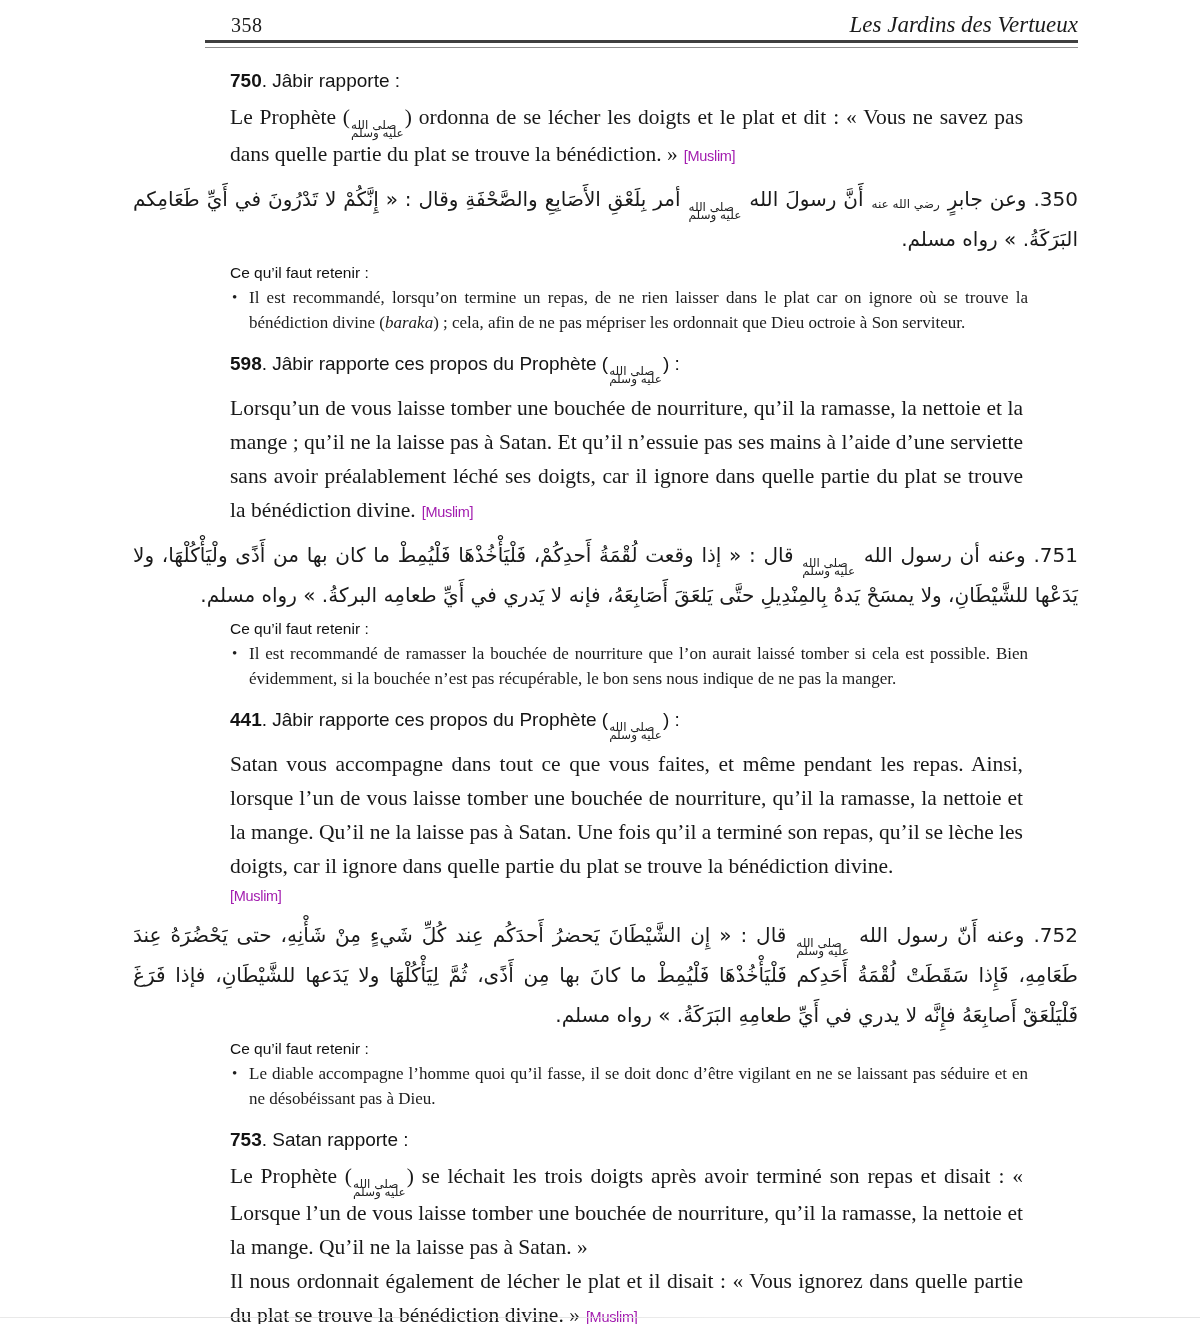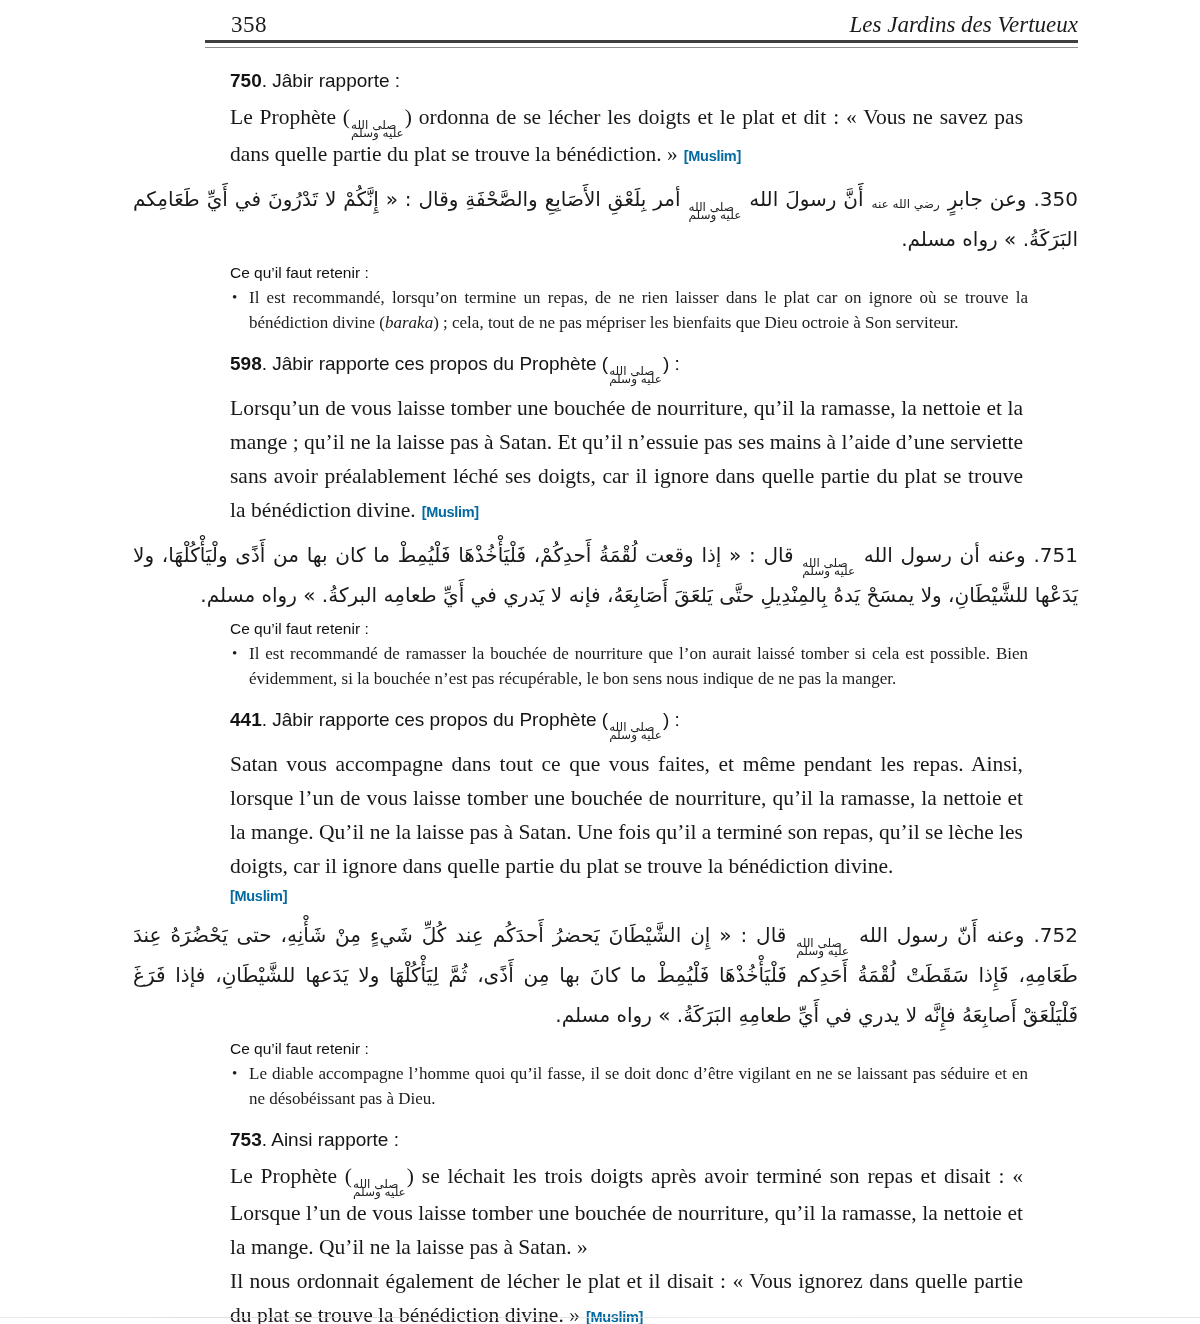--- a/index.html
+++ b/index.html
@@ -9,21 +9,21 @@
     font-family:"Liberation Serif",serif;
     overflow:hidden;
   }
   .page{position:relative;width:1200px;height:1324px;}
 
   
   .pg-header{
     position:absolute;top:12px;left:231px;width:847px;
     display:flex;justify-content:space-between;align-items:baseline;
   }
-  .pg-num{font-size:23px;letter-spacing:0.5px;}
+  .pg-num{font-size:20px;letter-spacing:0.5px;}
   .pg-title{font-style:italic;font-size:23px;}
   .rule{
     position:absolute;top:40px;left:205px;width:873px;height:4px;
     border-top:3px solid #3f3f3f;border-bottom:1px solid #8f8f8f;
   }
 
   
   .content{position:absolute;top:70px;left:0;width:1200px;}
   section{margin:0 0 18px 0;}
 
@@ -32,22 +32,22 @@
     font-family:"Liberation Sans",sans-serif;
     font-size:19px;line-height:22px;font-weight:normal;color:#141414;
   }
   .sec-head b{font-weight:bold;margin-top:11px;}
 
   .hadith{
     margin:0 0 0 230px;width:793px;
     font-size:21.5px;line-height:34px;text-align:justify;color:#181818;
   }
   .src{
-    font-family:"Liberation Sans",sans-serif;font-weight:bold;
-    font-size:14.5px;letter-spacing:-0.3px;color:#0369a1;
+    font-family:"Liberation Sans",sans-serif;font-weight:normal;
+    font-size:14.5px;letter-spacing:-0.3px;color:#a21caf;
     margin-left:6px;white-space:nowrap;
   }
   .src.block{display:block;margin-left:0;line-height:26px;}
 
   .arabic{
     margin:6px 0 0 133px;width:945px;
     direction:rtl;text-align:justify;
     font-family:"DejaVu Sans",sans-serif;
     font-size:20px;line-height:40px;color:#1a1a1a;
   }
@@ -105,21 +105,21 @@
             <span>صلى الله</span>
             <span>عليه وسلم</span>
           </span><span>) ordonna de se lécher les doigts et le plat et dit : « Vous ne savez pas dans quelle partie du plat se trouve la bénédiction. »</span><span class="src">[Muslim]</span></p>
       <p class="arabic" dir="rtl"><span>350. وعن جابرٍ </span><span class="ra">رضي الله عنه</span><span> أَنَّ رسولَ الله </span><span class="saw">
             <span>صلى الله</span>
             <span>عليه وسلم</span>
           </span><span> أمر بِلَعْقِ الأَصَابِعِ والصَّحْفَةِ وقال : « إِنَّكُمْ لا تَدْرُونَ في أَيِّ طَعَامِكم البَرَكَةُ. » رواه مسلم.</span></p>
       <div class="retenir">
         <div class="retenir-label">Ce qu’il faut retenir :</div>
         <ul>
-          <li><span>Il est recommandé, lorsqu’on termine un repas, de ne rien laisser dans le plat car on ignore où se trouve la bénédiction divine (</span><i>baraka</i><span>) ; cela, tout de ne pas mépriser les bienfaits que Dieu octroie à Son serviteur.</span></li>
+          <li><span>Il est recommandé, lorsqu’on termine un repas, de ne rien laisser dans le plat car on ignore où se trouve la bénédiction divine (</span><i>baraka</i><span>) ; cela, afin de ne pas mépriser les ordonnait que Dieu octroie à Son serviteur.</span></li>
         </ul>
       </div>
     </section>
 
     <section>
       <h2 class="sec-head"><b>598</b><span>. Jâbir rapporte ces propos du Prophète (</span><span class="saw">
             <span>صلى الله</span>
             <span>عليه وسلم</span>
           </span><span>) :</span></h2>
       <p class="hadith"><span>Lorsqu’un de vous laisse tomber une bouchée de nourriture, qu’il la ramasse, la nettoie et la mange ; qu’il ne la laisse pas à Satan. Et qu’il n’essuie pas ses mains à l’aide d’une serviette sans avoir préalablement léché ses doigts, car il ignore dans quelle partie du plat se trouve la bénédiction divine.</span><span class="src">[Muslim]</span></p>
@@ -147,21 +147,21 @@
           </span><span> قال : « إِن الشَّيْطَانَ يَحضرُ أَحدَكُم عِند كُلِّ شَيءٍ مِنْ شَأْنِهِ، حتى يَحْضُرَهُ عِندَ طَعَامِهِ، فَإِذا سَقَطَتْ لُقْمَةُ أَحَدِكم فَلْيَأْخُذْهَا فَلْيُمِطْ ما كانَ بها مِن أَذًى، ثُمَّ لِيَأْكُلْهَا ولا يَدَعها للشَّيْطَانِ، فإذا فَرَغَ فَلْيَلْعَقْ أَصابِعَهُ فإِنَّه لا يدري في أَيِّ طعامِهِ البَرَكَةُ. » رواه مسلم.</span></p>
       <div class="retenir">
         <div class="retenir-label">Ce qu’il faut retenir :</div>
         <ul>
           <li>Le diable accompagne l’homme quoi qu’il fasse, il se doit donc d’être vigilant en ne se laissant pas séduire et en ne désobéissant pas à Dieu.</li>
         </ul>
       </div>
     </section>
 
     <section>
-      <h2 class="sec-head"><b>753</b><span>. Ainsi rapporte :</span></h2>
+      <h2 class="sec-head"><b>753</b><span>. Satan rapporte :</span></h2>
       <p class="hadith"><span>Le Prophète (</span><span class="saw">
             <span>صلى الله</span>
             <span>عليه وسلم</span>
           </span><span>) se léchait les trois doigts après avoir terminé son repas et disait : « Lorsque l’un de vous laisse tomber une bouchée de nourriture, qu’il la ramasse, la nettoie et la mange. Qu’il ne la laisse pas à Satan. »</span></p>
       <p class="hadith"><span>Il nous ordonnait également de lécher le plat et il disait : « Vous ignorez dans quelle partie du plat se trouve la bénédiction divine. »</span><span class="src">[Muslim]</span></p>
     </section>
 
   </div>
 
   <div class="scan-line"></div>

